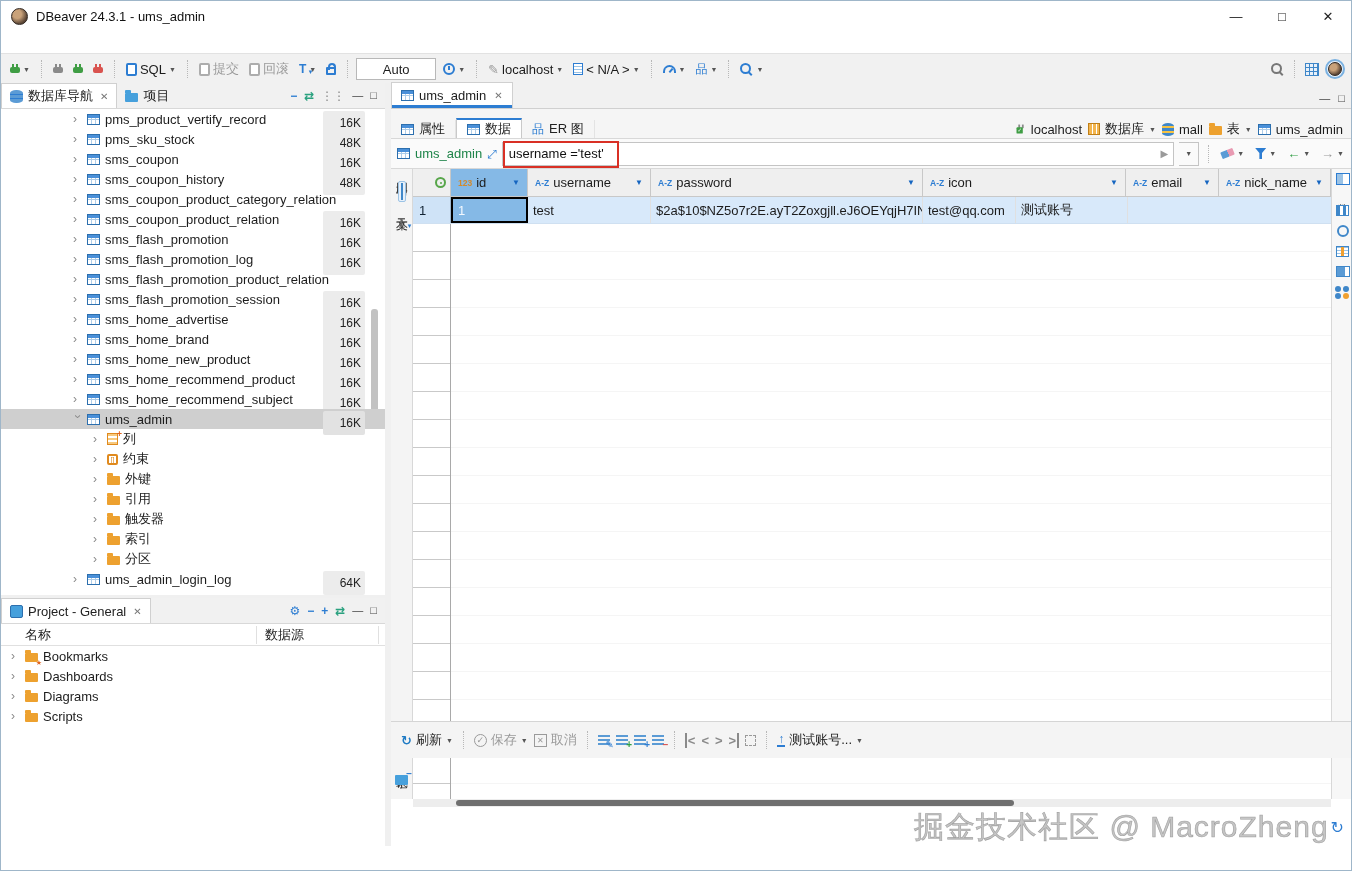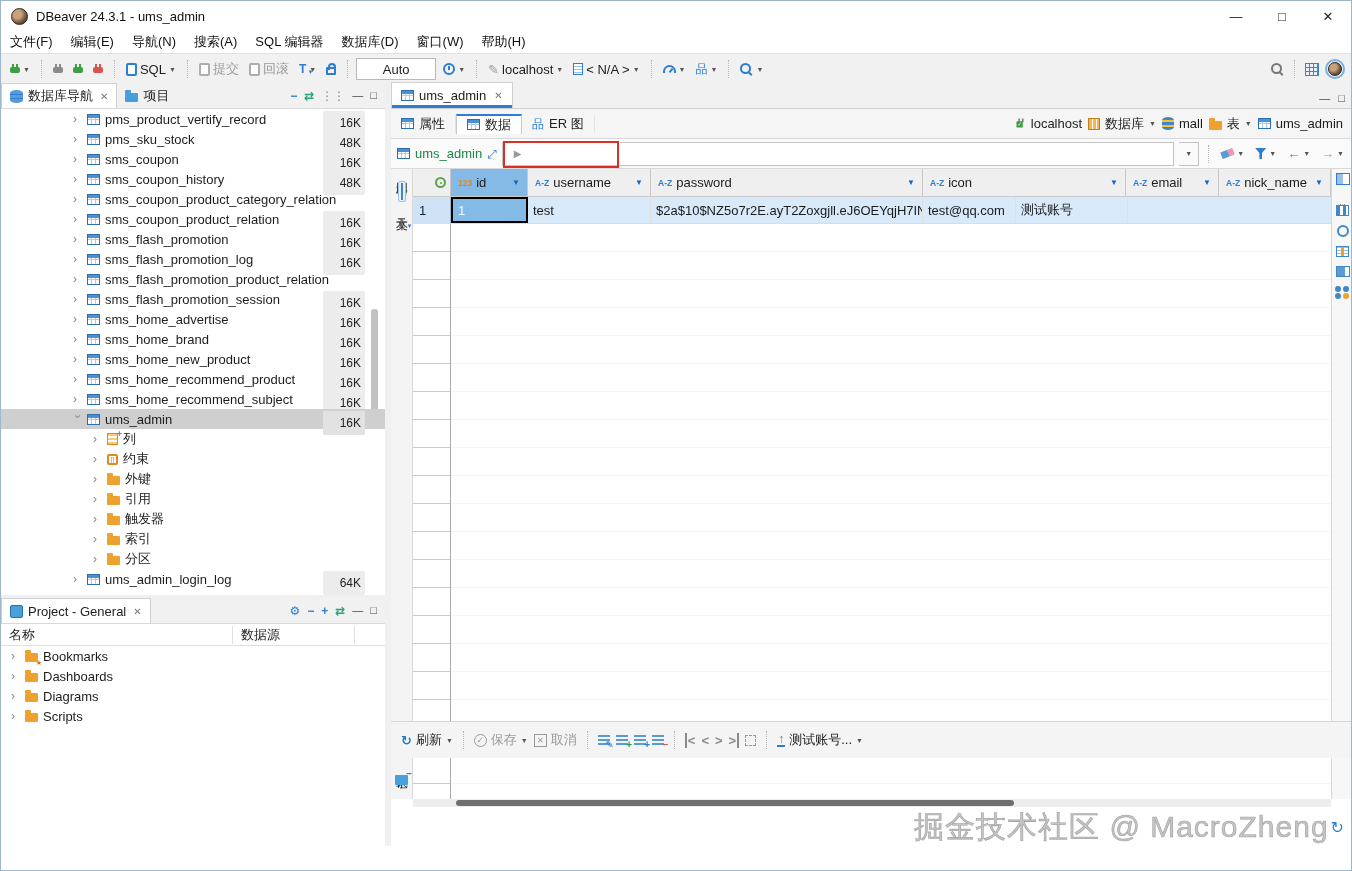--- a/index.html
+++ b/index.html
@@ -111,35 +111,35 @@
   .trow.sel { background:#cfcfcf; }
   .tchev { color:#8a8a8a; font-size:12px; width:9px; display:inline-block; flex:none; }
   .tchev.exp { transform:rotate(90deg); }
   .tlabel { font-size:13px; color:#1c1c1c; white-space:nowrap; }
   .tsize { position:absolute; right:20px; top:2px; height:24px; min-width:42px; background:#ececec; border-radius:2px; display:flex; align-items:center; justify-content:flex-end; padding:0 4px; font-size:12px; color:#222; }
   .trow.sel .tsize { background:#e2e2e2; }
   .tree-scroll { position:absolute; right:7px; top:200px; width:7px; height:120px; background:#c2c2c2; border-radius:3px; }
 
   .hdivider { height:3px; background:#f0f0f0; }
   .proj-cols { height:22px; display:flex; border-bottom:1px solid #e0e0e0; align-items:center; }
-  .proj-col1 { width:232px; padding-left:8px; border-right:1px solid #e0e0e0; font-size:13px; }
+  .proj-col1 { width:232px; border-right:1px solid #e0e0e0; font-size:13px;margin-left:24px; }
   .proj-col2 { padding-left:8px; font-size:13px; width:122px; border-right:1px solid #e0e0e0; }
   .prow { height:20px; display:flex; align-items:center; gap:5px; padding-left:10px; }
   .star { position:relative; }
   .star::after { content:"★"; position:absolute; right:-4px; bottom:-5px; font-size:7px; color:#e0641e; }
 
   
   .editor { position:absolute; left:390px; top:82px; width:962px; height:763px; background:#fff; }
   .etabbar { height:26px; background:#f1f1f1; border-bottom:1px solid #d0d0d0; display:flex; align-items:flex-end; }
   .etab { height:26px; background:#fff; border:1px solid #d0d0d0; border-bottom:none; display:flex; align-items:center; gap:5px; padding:0 9px; position:relative; }
   .etab::after { content:""; position:absolute; left:0; right:0; bottom:0; height:3px; background:#2d7dd2; }
   .etab .x { color:#777; font-size:10px; margin-left:3px; }
   .etab-tools { margin-left:auto; display:flex; gap:8px; padding:0 8px 4px 0; }
 
-  .subtabbar { height:30px; background:#f5f5f5; border-bottom:1px solid #d8d8d8; display:flex; align-items:center; }
+  .subtabbar { height:30px; background:#f5f5f5; border-bottom:1px solid #d8d8d8; display:flex; align-items:flex-end; }
   .stab { display:flex; align-items:center; gap:5px; padding:0 10px; font-size:13px; color:#222; border-right:1px solid #e3e3e3; }
   .stab.sel { background:#fff; border-top:2px solid #2d7dd2; border-left:1px solid #c9c9c9; border-right:1px solid #c9c9c9; }
   .breadcrumb { margin-left:auto; display:flex; align-items:center; gap:6px; padding-right:10px; }
   .bc-item { display:flex; align-items:center; gap:5px; font-size:13px; color:#1c1c1c; }
   .plug-check { position:relative; }
   .plug-check::after { content:"✓"; position:absolute; right:-3px; bottom:-3px; width:7px; height:7px; background:#3f9d44; color:#fff; font-size:6px; line-height:7px; text-align:center; border-radius:1px; }
 
   .filterbar { height:30px; background:#fafafa; border-bottom:1px solid #d8d8d8; display:flex; align-items:center; padding:0 6px; gap:5px; }
   .ftoken { display:flex; align-items:center; gap:5px; color:#1e8449; font-size:13px; }
   .fexpand { color:#2d7dd2; font-size:12px; }
@@ -206,30 +206,20 @@
   <div class="titlebar">
     <span class="beaver"></span>
     <span class="title">DBeaver 24.3.1 - ums_admin</span>
     <div class="wincontrols">
       <span class="winbtn">—</span>
       <span class="winbtn">□</span>
       <span class="winbtn">✕</span>
     </div>
   </div>
 
-  <div class="menubar" id="menubar">
-      <span class="menu-item">文件(F)</span>
-      <span class="menu-item">编辑(E)</span>
-      <span class="menu-item">导航(N)</span>
-      <span class="menu-item">搜索(A)</span>
-      <span class="menu-item">SQL 编辑器</span>
-      <span class="menu-item">数据库(D)</span>
-      <span class="menu-item">窗口(W)</span>
-      <span class="menu-item">帮助(H)</span>
-    </div>
 
   <div class="toolbar">
     <span class="tbtn">
         <span class="i-plug green"></span>
         <span class="caret">▼</span>
       </span>
     <span class="tsep"></span>
     <span class="tbtn">
         <span class="i-plug"></span>
       </span>
@@ -561,20 +551,21 @@
       </span>
     </div>
 
     <div class="filterbar">
       <span class="ftoken">
           <span class="i-table"></span>
           <span>ums_admin</span>
         </span>
       <span class="fexpand">⤢</span>
       <span class="finputwrap">
+        <input type="text" readonly="" value="username ='test'" style="">
         <span class="red-annot"></span>
         <span class="fplay">▶</span>
       </span>
       <span class="fcombo-caret">
           <span class="caret">▼</span>
         </span>
       <span class="tsep"></span>
       <span class="tbtn">
           <span class="i-eraser"></span>
           <span class="caret">▼</span>

